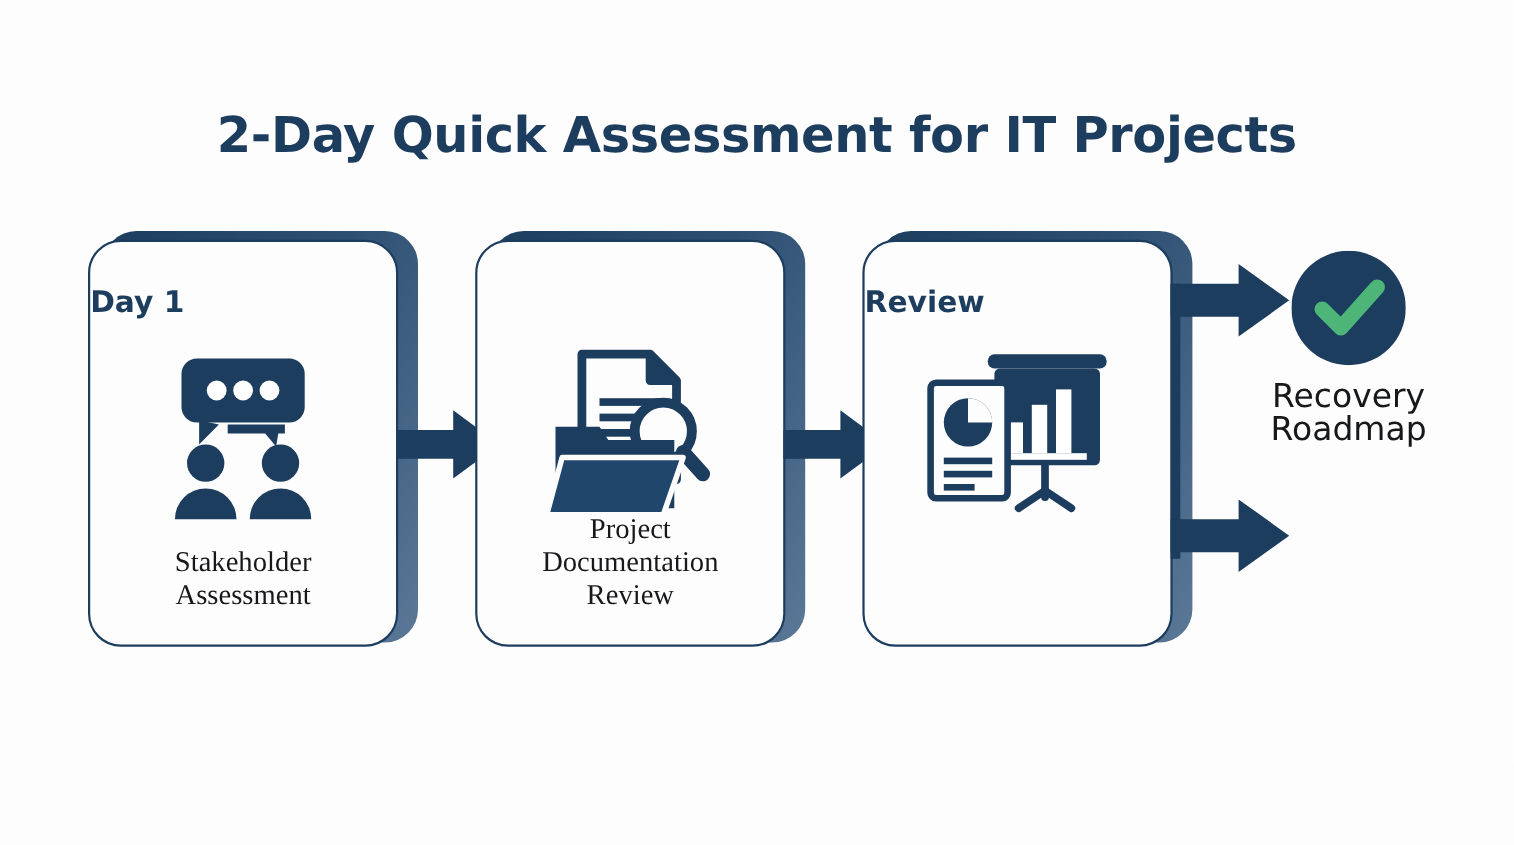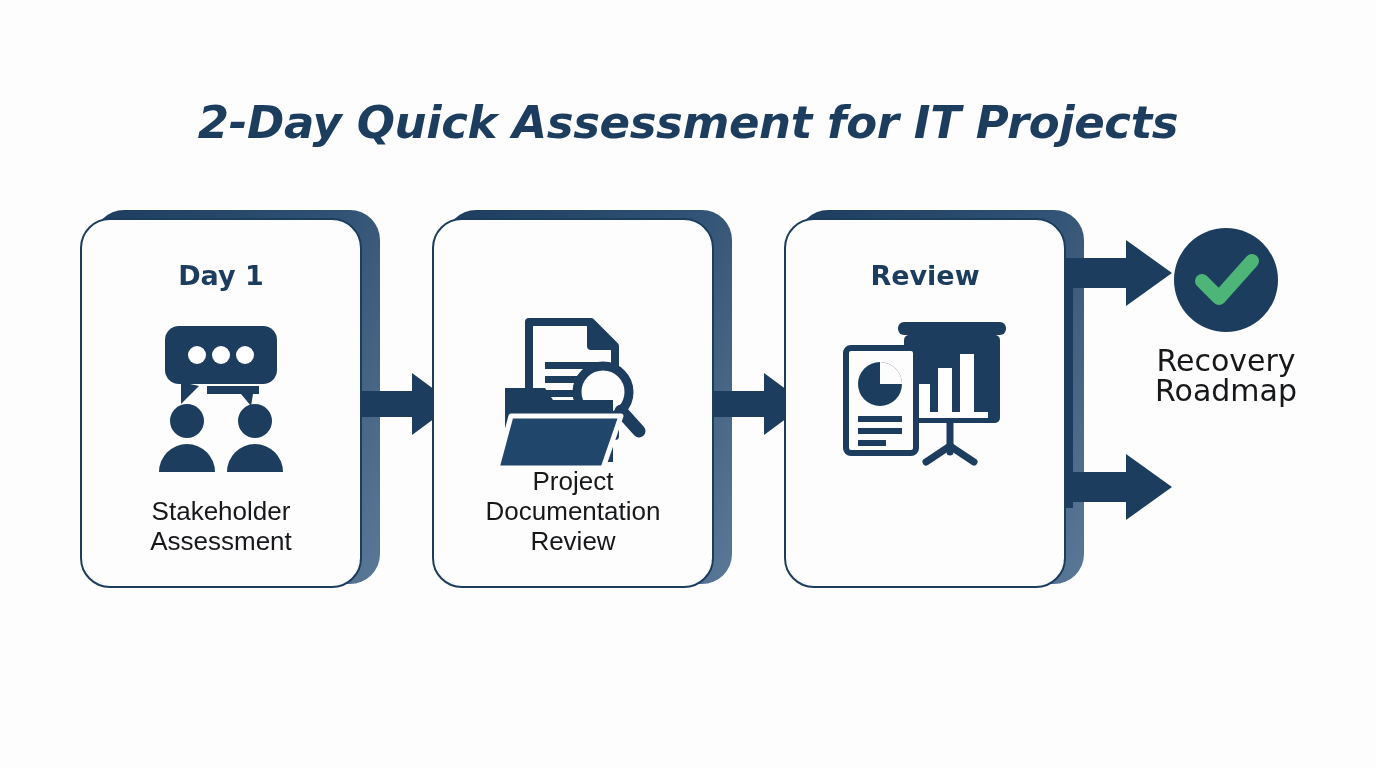--- a/index.html
+++ b/index.html
@@ -21,21 +21,20 @@
     position: absolute;
     top: 96px;
     left: 0;
     width: 1376px;
     text-align: center;
     font-size: 45px;
     font-weight: 700;
     letter-spacing: -0.4px;
     color: #1d3d5e;
     font-family: "DejaVu Sans", sans-serif;
-    font-style: italic;
   }
 
   
   .step-card {
     position: absolute;
     top: 218px;
     width: 286px;
     height: 374px;
   }
   .card-shadow {
@@ -56,21 +55,20 @@
     border: 2px solid #1d3d5e;
     border-radius: 30px;
     background: #fdfdfe;
     box-sizing: border-box;
   }
   .card-title {
     position: absolute;
     top: 40px;
     left: 0;
     width: 100%;
-    text-align: center;
     font-size: 27px;
     font-weight: 700;
     color: #1d3d5e;
     font-family: "DejaVu Sans", sans-serif;
   }
   .card-icon {
     position: absolute;
     top: 96px;
     left: 0;
     width: 100%;
@@ -79,21 +77,21 @@
   }
   .card-caption {
     position: absolute;
     bottom: 30px;
     left: 0;
     width: 100%;
     text-align: center;
     font-size: 26px;
     line-height: 30px;
     color: #17181a;
-    font-family: Liberation Sans, sans-serif;
+    font-family: Liberation Serif, serif;
     font-weight: 400;
     white-space: pre-line;
   }
 
   #card-day1 { left: 80px; }
   #card-day2 { left: 432px; }
   #card-result { left: 784px; }
 
   
   .connector {

